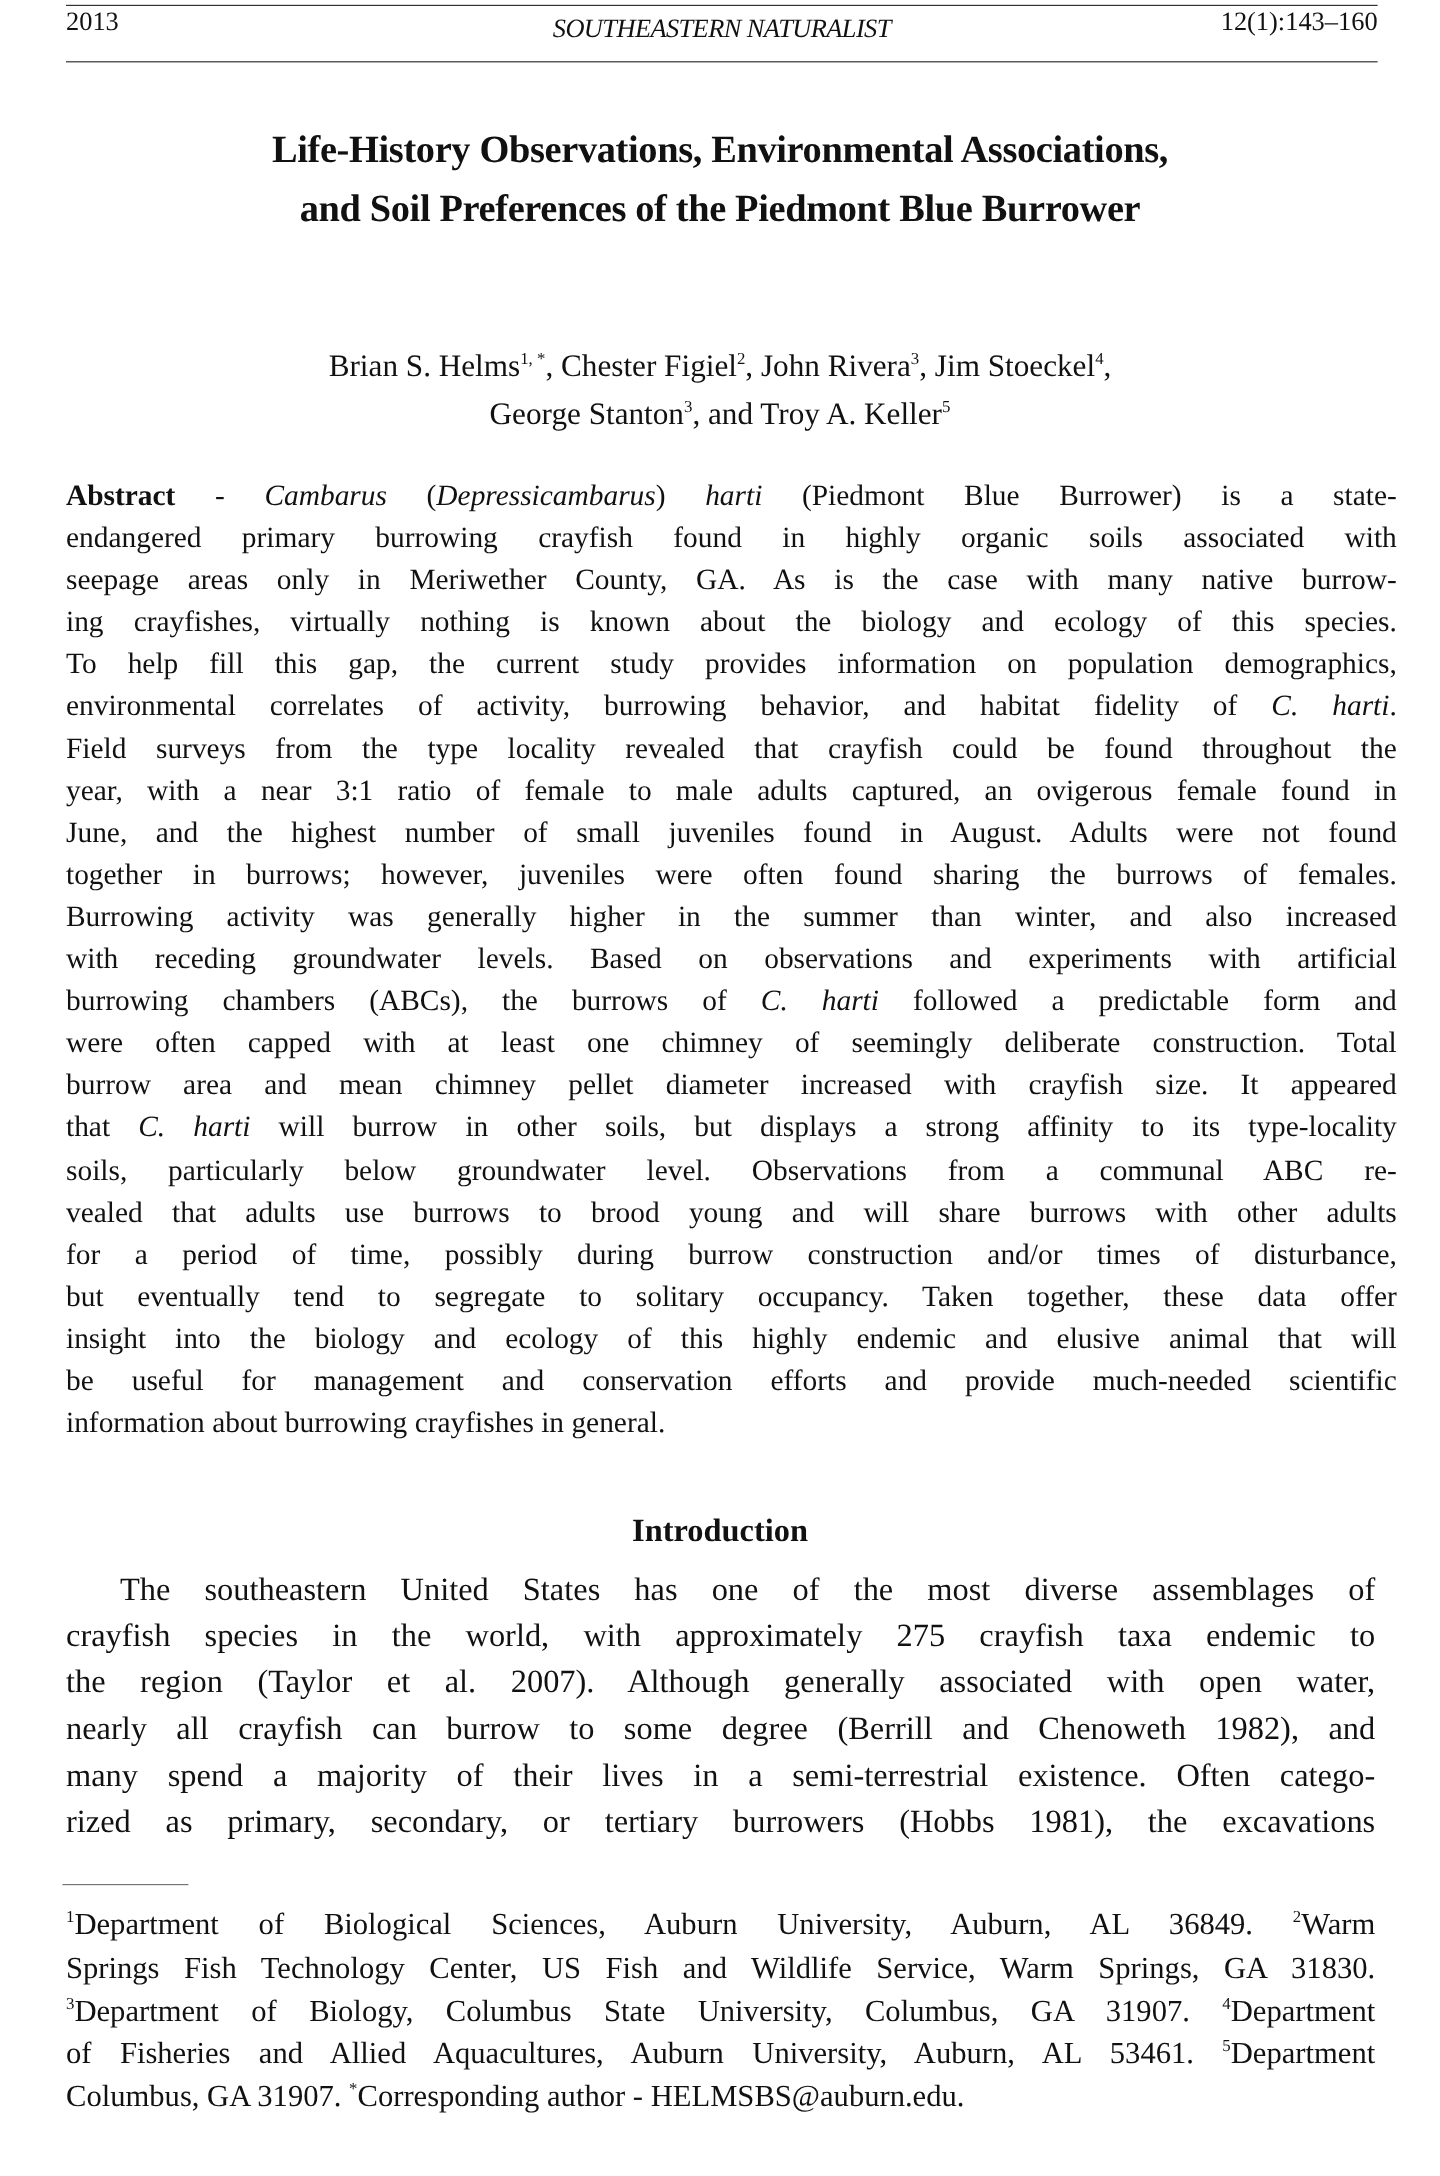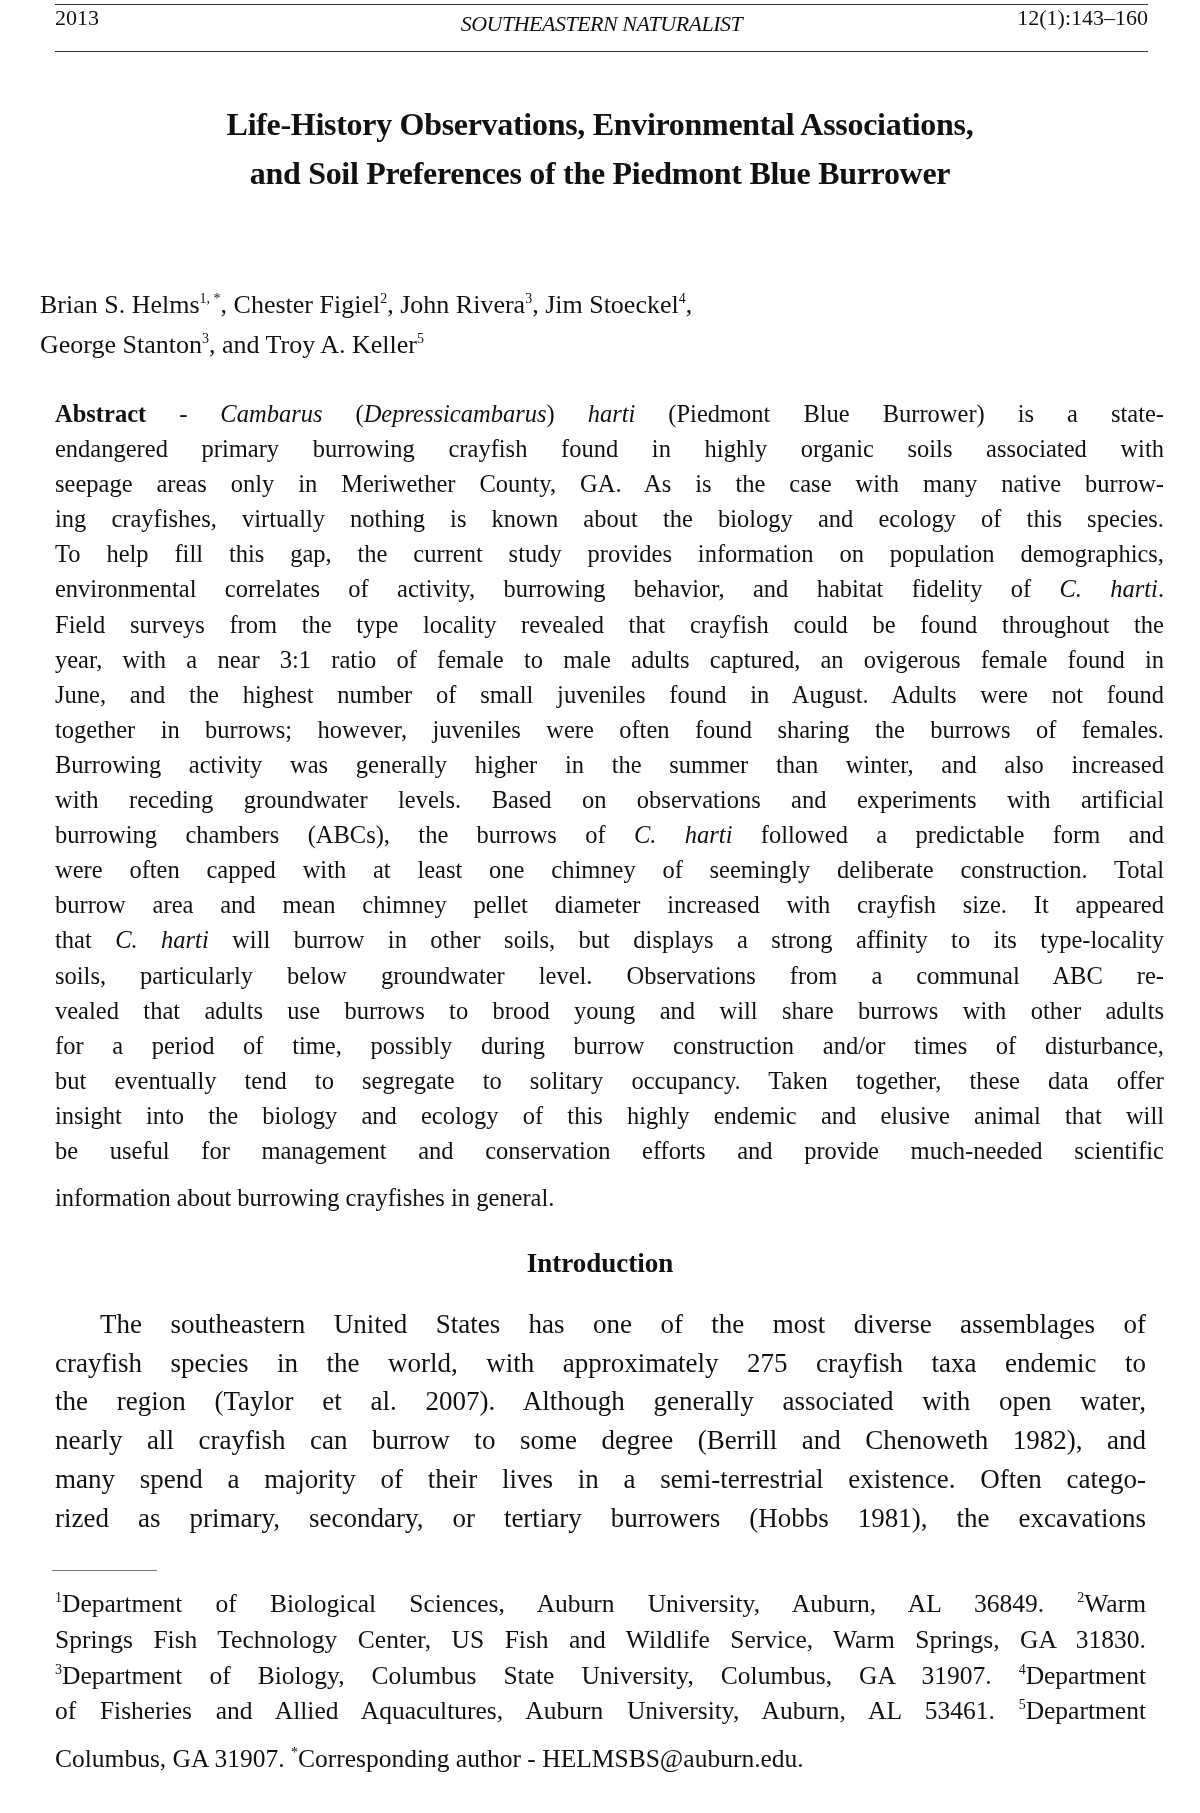--- a/index.html
+++ b/index.html
@@ -17,30 +17,30 @@
   .running-head .vol { position: absolute; right: 0; top: -10px; }
 
   .title {
     position: absolute; left: 40px; right: 40px; top: 100px;
     text-align: center; font-weight: bold; font-size: 32px; line-height: 49px; letter-spacing: -0.3px;
   }
   .title i { font-style: italic; }
 
   .authors {
     position: absolute; left: 40px; right: 40px; top: 285px;
-    font-size: 26px; line-height: 40px;
+    text-align: center; font-size: 26px; line-height: 40px;
   }
   .authors sup { font-size: 14px; vertical-align: 10px; line-height: 0; }
 
   .abstract {
     position: absolute; left: 55px; right: 36px; top: 396px;
     font-size: 24.5px; line-height: 35.1px; text-align: justify;
   }
   .abstract .line, .intro .line, .footnotes .line { display: block; text-align: justify; text-align-last: justify; white-space: nowrap; }
-  .abstract .line.last, .footnotes .line.last { text-align-last: left; margin-top: 12px; }
+  .abstract .line.last, .footnotes .line.last { text-align-last: left; }
   .abstract b { font-weight: bold; }
 
   .section-heading {
     position: absolute; left: 0; right: 0; top: 1248px;
     text-align: center; font-weight: bold; font-size: 27px;
   }
   .intro {
     position: absolute; left: 55px; right: 54px; top: 1305px;
     font-size: 27px; line-height: 38.7px;
   }
@@ -91,21 +91,21 @@
     <span class="line"><span>that </span><i>C. harti</i><span> will burrow in other soils, but displays a strong affinity to its type-locality</span></span>
     <span class="line"><span>soils, particularly below groundwater level. Observations from a communal ABC re-</span></span>
     <span class="line"><span>vealed that adults use burrows to brood young and will share burrows with other adults</span></span>
     <span class="line"><span>for a period of time, possibly during burrow construction and/or times of disturbance,</span></span>
     <span class="line"><span>but eventually tend to segregate to solitary occupancy. Taken together, these data offer</span></span>
     <span class="line"><span>insight into the biology and ecology of this highly endemic and elusive animal that will</span></span>
     <span class="line"><span>be useful for management and conservation efforts and provide much-needed scientific</span></span>
     <span class="line last"><span>information about burrowing crayfishes in general.</span></span>
   </section>
 
-<h2 class="section-heading" style="margin:0;text-align:center;">Introduction</h2>
+<h2 class="section-heading" style="margin:12px;text-align:center;">Introduction</h2>
 
 <section class="intro" id="intro">
     <span class="line indent">The southeastern United States has one of the most diverse assemblages of</span>
     <span class="line">crayfish species in the world, with approximately 275 crayfish taxa endemic to</span>
     <span class="line">the region (Taylor et al. 2007). Although generally associated with open water,</span>
     <span class="line">nearly all crayfish can burrow to some degree (Berrill and Chenoweth 1982), and</span>
     <span class="line">many spend a majority of their lives in a semi-terrestrial existence. Often catego-</span>
     <span class="line">rized as primary, secondary, or tertiary burrowers (Hobbs 1981), the excavations</span>
   </section>
 

